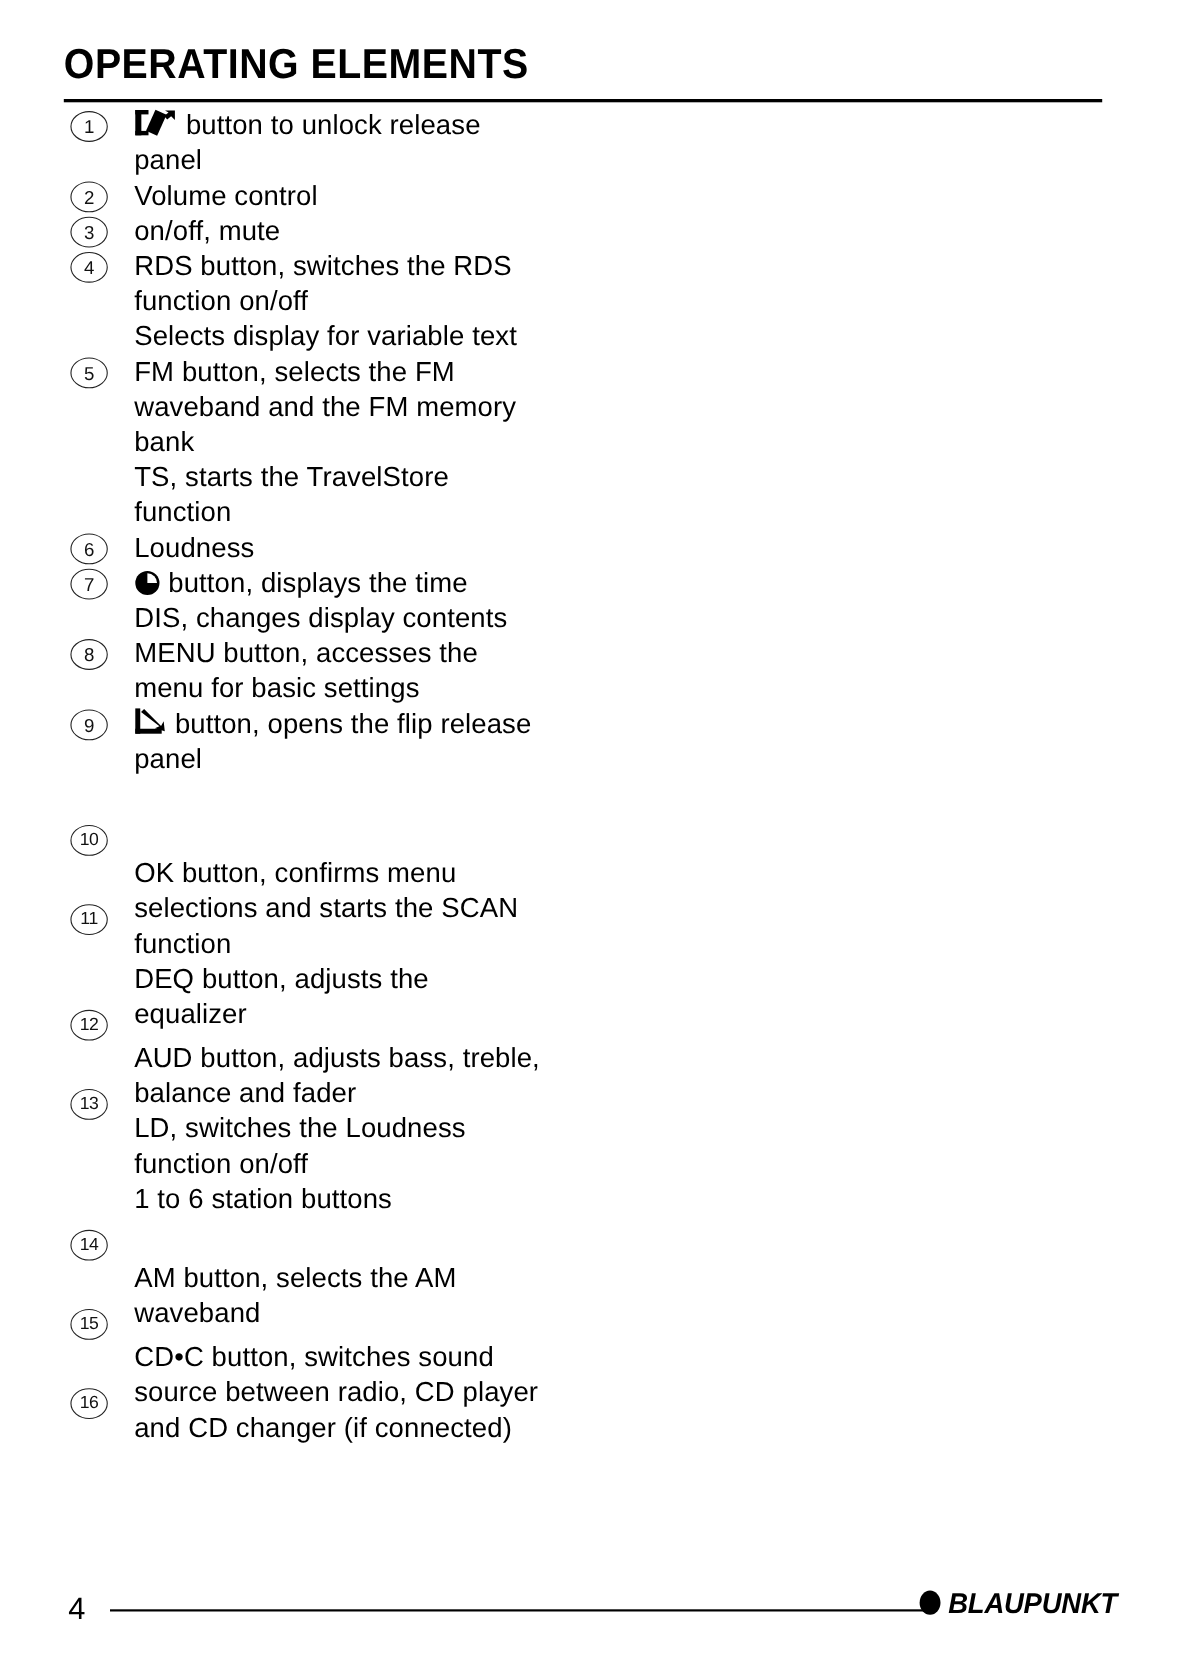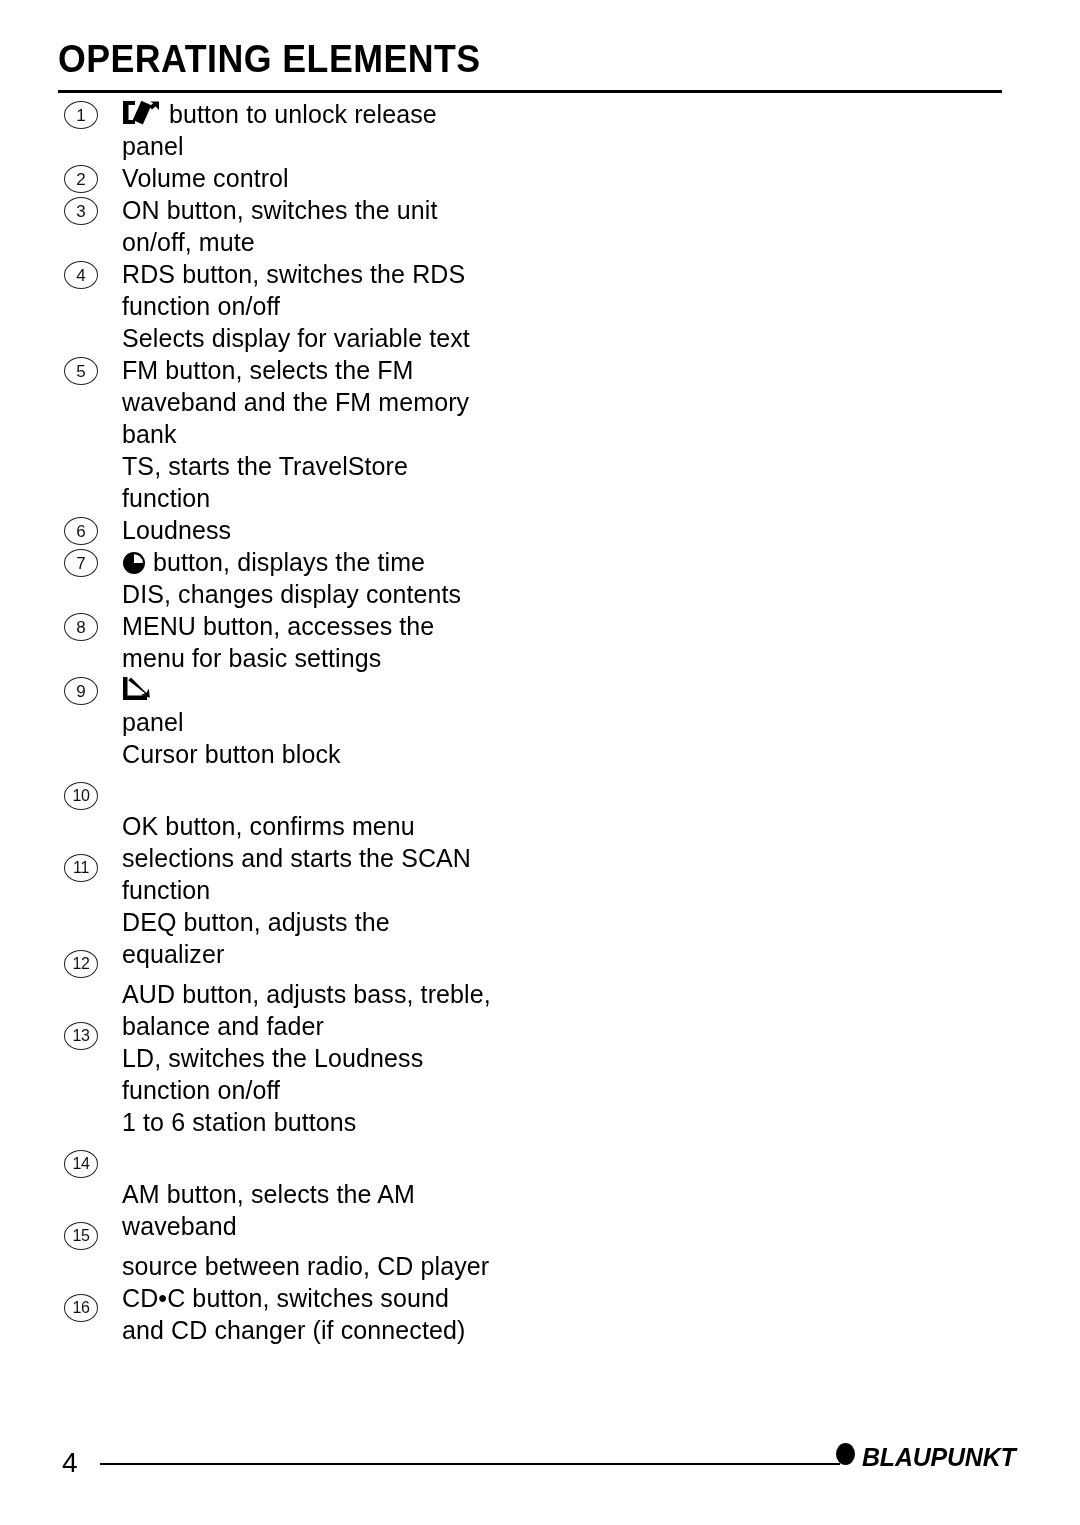--- a/index.html
+++ b/index.html
@@ -143,20 +143,21 @@
     top: 20px;
     width: 740px;
     height: 2px;
     background: #000000;
   }
   .brand {
     position: absolute;
     right: 58px;
     top: 0px;
     display: flex;
+    align-items: center;
     gap: 7px;
   }
   .brand-dot {
     width: 19px;
     height: 22px;
     background: #000000;
     border-radius: 50%;
     flex: 0 0 auto;
   }
   .brand-text {
@@ -203,21 +204,20 @@
         </div>
         <div class="lines">
           <div class="line"><span>Volume  control</span></div>
         </div>
       </div>
       <div class="item">
         <div class="num-wrap">
           <div class="num-circle">3</div>
         </div>
         <div class="lines">
-          <div class="line"><span>ON button,  switches  the  unit</span></div>
           <div class="line"><span>on/off,  mute</span></div>
         </div>
       </div>
       <div class="item">
         <div class="num-wrap">
           <div class="num-circle">4</div>
         </div>
         <div class="lines">
           <div class="line"><span class="b">RDS</span><span> button,  switches  the  RDS</span></div>
           <div class="line"><span>function  on/off</span></div>
@@ -267,30 +267,27 @@
       </div>
       <div class="item">
         <div class="num-wrap">
           <div class="num-circle">9</div>
         </div>
         <div class="lines">
           <div class="line"><span class="ico ico-flip"><svg width="30" height="26" viewBox="0 0 30 26">
                 <rect x="1" y="1" width="4.5" height="23" fill="#000"></rect>
                 <rect x="1" y="19.5" width="24" height="4.5" fill="#000"></rect>
                 <path d="M6.2 4.2 L9.0 1.6 L24.4 17.0 L26.8 12.6 L27.8 21.8 L18.8 19.0 L23.0 17.2 Z" fill="#000"></path>
-              </svg></span></div>
+              </svg></span><span>button, opens the flip release</span></div>
           <div class="line"><span>panel</span></div>
         </div>
       </div>
       <div class="item">
         <div class="num-wrap">
           <div class="num-circle wide">10</div>
-        </div>
-        <div class="lines">
-          <div class="line"><span>Cursor button block</span></div>
         </div>
       </div>
       <div class="item">
         <div class="num-wrap">
           <div class="num-circle wide">11</div>
         </div>
         <div class="lines">
           <div class="line"><span class="b">OK</span><span> button, confirms menu</span></div>
           <div class="line"><span>selections and starts the SCAN</span></div>
           <div class="line"><span>function</span></div>
@@ -331,22 +328,22 @@
         <div class="lines">
           <div class="line"><span class="b">AM</span><span> button,  selects  the  AM</span></div>
           <div class="line"><span>waveband</span></div>
         </div>
       </div>
       <div class="item">
         <div class="num-wrap">
           <div class="num-circle wide">16</div>
         </div>
         <div class="lines">
+          <div class="line"><span class="b">CD•C</span><span> button, switches sound</span></div>
           <div class="line"><span>source between radio, CD player</span></div>
-          <div class="line"><span class="b">CD•C</span><span> button, switches sound</span></div>
           <div class="line"><span>and CD changer (if connected)</span></div>
         </div>
       </div>
     </div>
 
   <div class="footer">
     <div class="folio">4</div>
     <div class="footer-rule"></div>
     <div class="brand">
       <span class="brand-dot"></span>

